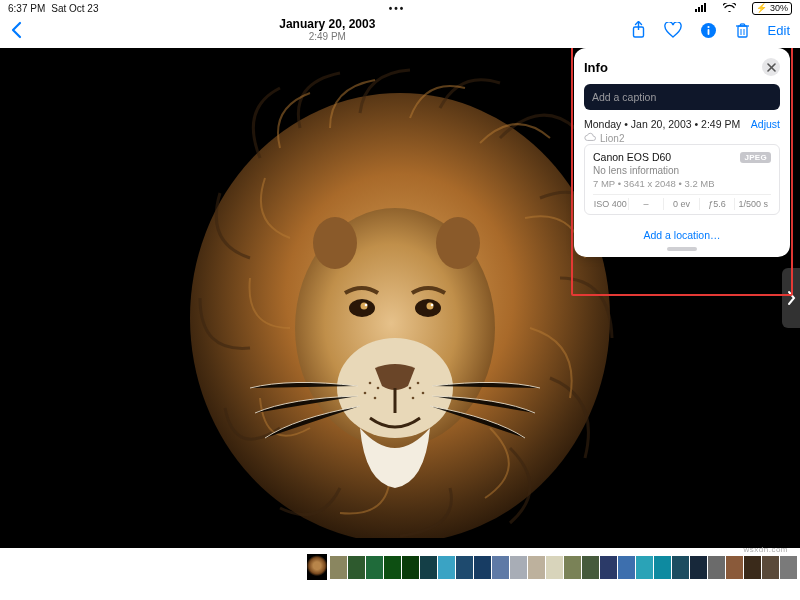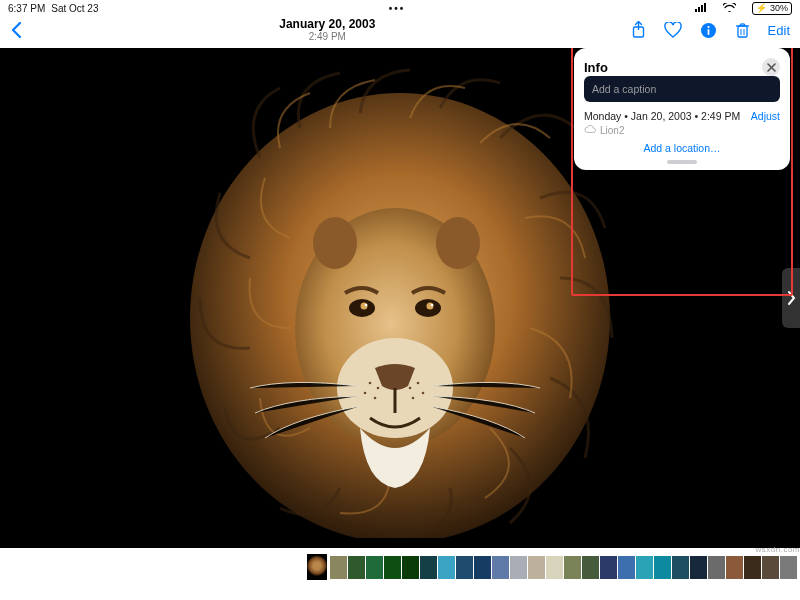--- a/index.html
+++ b/index.html
@@ -22,21 +22,21 @@
   .edit { color: #007aff; font-size: 13px; }
 
   
   .photo { position: relative; width: 100%; height: 500px; background: #000; overflow: hidden; }
   .scrubber-right { position: absolute; right: 0; top: 50%; transform: translateY(-50%); width: 18px; height: 60px; background: rgba(200,200,200,.25); border-top-left-radius: 6px; border-bottom-left-radius: 6px; display:flex; align-items:center; justify-content:center; color:#fff; font-size:18px;}
   .lion { position: absolute; left: 180px; top: 20px; width: 440px; height: 470px; }
 
   
   .info { position: absolute; right: 10px; top: 0; width: 216px; background: #fff; border-radius: 12px; box-shadow: 0 2px 8px rgba(0,0,0,.15); padding: 10px 10px 6px 10px; }
   .info-hl { position:absolute; right:7px; top:-3px; width:222px; height:251px; border:2px solid #e53935; border-radius:2px; pointer-events:none; }
-  .info-head { display:flex; align-items:center; justify-content:space-between; }
+  .info-head { display:flex; align-items:center; justify-content:space-between; margin-bottom:8px;}
   .info-head h3 { font-size:13px; font-weight:600;}
   .close-circ { width:18px; height:18px; border-radius:50%; background:#e6e6e8; display:flex; align-items:center; justify-content:center; font-size:11px; color:#555;}
   .caption { background:#0f172a; border-radius:6px; padding:7px 8px; font-size:10.5px; color:#9a9a9e; margin-bottom:8px;}
   .row { display:flex; justify-content:space-between; align-items:center; font-size:10.5px; color:#222; }
   .row .link { color:#007aff; font-size:10.5px;}
   .subrow { display:flex; align-items:center; gap:4px; font-size:10px; color:#999; margin-top:2px; margin-bottom:0;}
   .cloud { width:12px; height:10px; }
   .card { border:1px solid #e5e5e8; border-radius:6px; padding:6px 8px 4px 8px; font-size:10px; color:#888; margin-bottom:8px;}
   .card .top { display:flex; justify-content:space-between; align-items:center; margin-bottom:2px;}
   .card .cam { color:#111; font-size:10.5px; font-weight:500;}
@@ -45,21 +45,21 @@
   .grid5 { display:grid; grid-template-columns: repeat(5,1fr); border-top:1px solid #eee; margin-top:5px; padding-top:3px; font-size:9px; color:#888; text-align:center;}
   .grid5 > div { border-right:1px solid #eee; padding:1px 0;}
   .grid5 > div:last-child { border-right:none;}
   .loc { text-align:center; font-size:10.5px; color:#007aff; padding:6px 0 4px 0;}
   .grab { width:30px; height:4px; background:#cfcfd3; border-radius:2px; margin:2px auto 0 auto;}
 
   
   .thumbs { height:42px; background:#fff; padding-top:8px; display:flex; align-items:flex-start; padding-left:305px; gap:0; }
   .thumbs .t { width:17px; height:23px; background:#888; margin-right:1px;}
   .thumbs .sel { width:20px; height:26px; outline:2px solid #fff; box-shadow:0 0 0 1px #aaa; margin-right:3px; margin-left:2px; position:relative; top:-2px; background: radial-gradient(circle at 50% 45%, #b8854a 22%, #7a4a1f 46%, #000 60%);}
-  .watermark { position:absolute; bottom:46px; right:0; font-size:8px; color:#aaa; letter-spacing:.5px;}
+  .watermark { position:absolute; bottom:46px; right:12px; font-size:8px; color:#aaa; letter-spacing:.5px;}
 </style>
 </head>
 <body>
 
 <div class="status-bar">
   <div class="status-left">
     <span>6:37 PM</span>
     <span>Sat Oct 23</span>
   </div>
   <div class="status-center">•••</div>
@@ -216,20 +216,35 @@
       <span>Monday • Jan 20, 2003 • 2:49 PM</span>
       <span class="link">Adjust</span>
     </div>
     <div class="subrow">
       <span>
         <svg class="cloud" viewBox="0 0 14 10">
             <path d="M4 9 a3 3 0 0 1 0-6 a3.5 3.5 0 0 1 6.8 1 A2.3 2.3 0 0 1 11 9 Z" fill="none" stroke="#b5b5ba" stroke-width="1.1"></path>
           </svg>
       </span>
       <span>Lion2</span>
+    </div>
+    <div class="card">
+      <div class="top">
+        <span class="cam">Canon EOS D60</span>
+        <span class="badge">JPEG</span>
+      </div>
+      <div>No lens information</div>
+      <div class="specs">7 MP • 3641 x 2048 • 3.2 MB</div>
+      <div class="grid5">
+        <div>ISO 400</div>
+        <div>–</div>
+        <div>0 ev</div>
+        <div>ƒ5.6</div>
+        <div>1/500 s</div>
+      </div>
     </div>
     <div class="loc">Add a location…</div>
     <div class="grab"></div>
   </div>
 </div>
 
 <div class="thumbs" id="thumbs">
     <div class="sel"></div>
     <div class="t" style="background: rgb(138, 134, 96);"></div>
     <div class="t" style="background: rgb(46, 90, 46);"></div>

